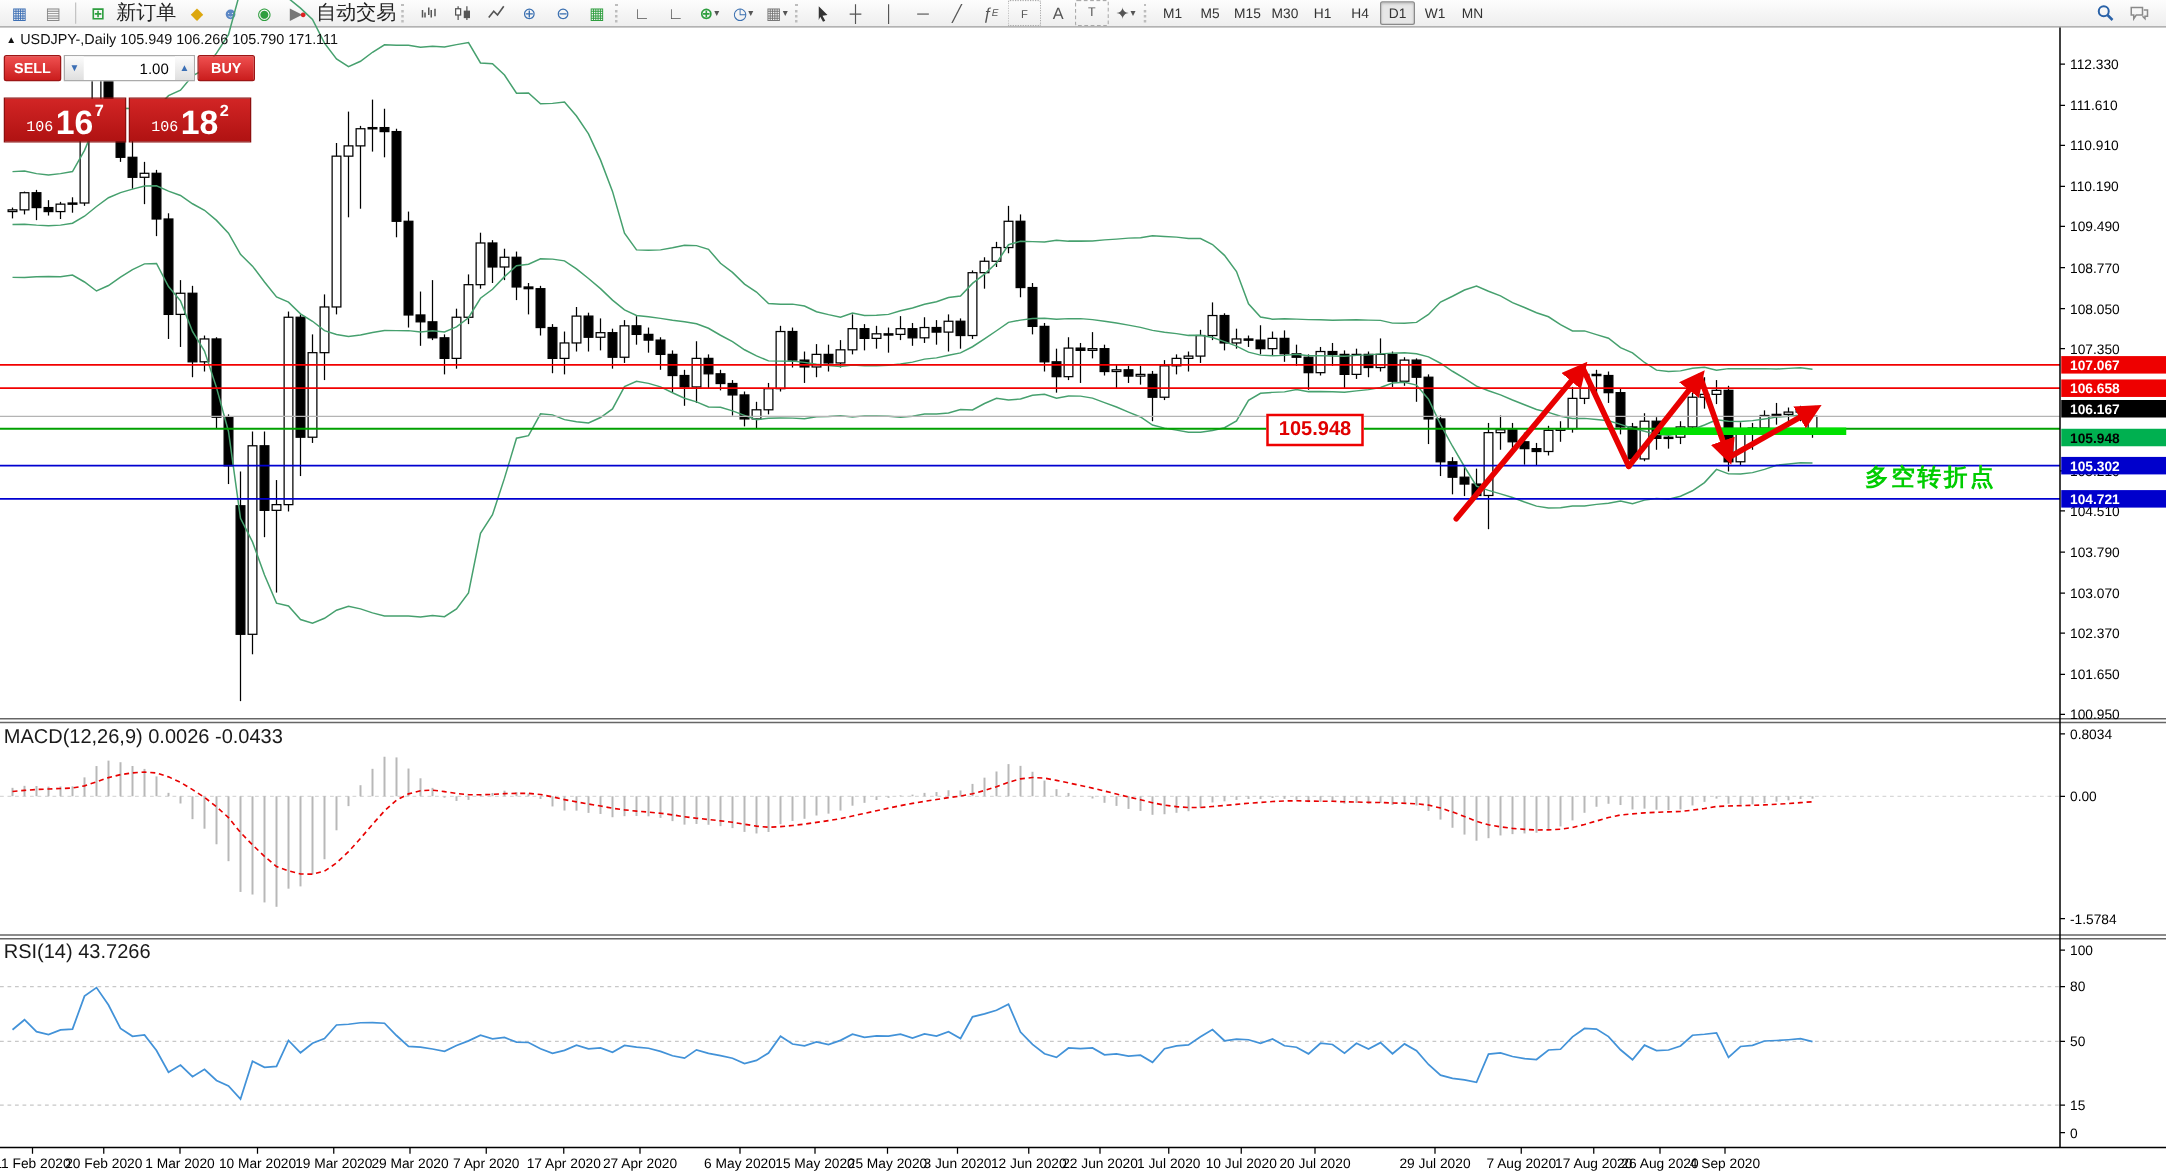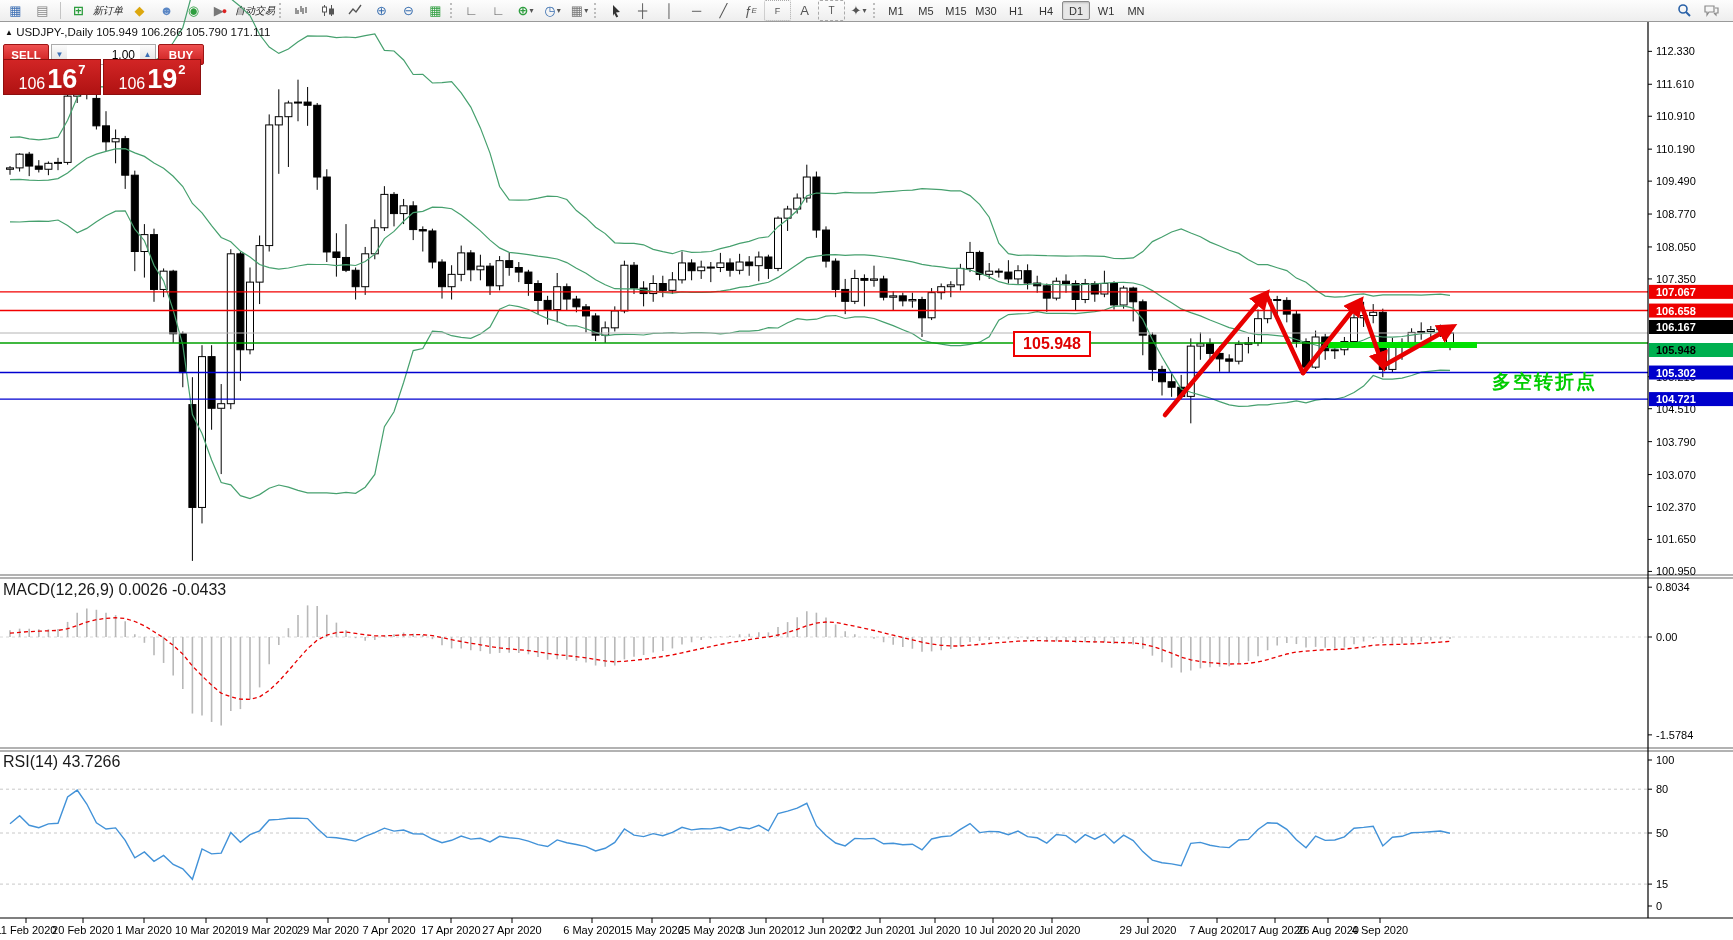--- a/index.html
+++ b/index.html
@@ -3,46 +3,46 @@
 <meta charset="utf-8">
 <style>
   html,body{margin:0;padding:0;background:#fff;width:1733px;height:940px;overflow:hidden;
     font-family:"Liberation Sans","DejaVu Sans",sans-serif;}
   #app{position:relative;width:1733px;height:940px;background:#fff;}
   
   #toolbar{position:absolute;left:0;top:0;width:1733px;height:22px;display:flex;align-items:center;
     background:linear-gradient(#fdfdfd,#eeeeee);border-bottom:1px solid #9a9a9a;padding-left:2px;box-sizing:border-box;}
   .tbtn{height:19px;min-width:21px;display:flex;align-items:center;justify-content:center;
     font-size:13px;color:#444;border:1px solid transparent;border-radius:2px;cursor:default;padding:0 2px;}
-  .tlabel{font-size:10px;color:#222;margin:0 3px 0 1px;font-style:italic;}
+  .tlabel{font-size:16px;color:#222;margin:0 3px 0 1px;}
   .sep{width:1px;height:17px;background:#c4c4c4;margin:0 4px;}
   .grip{width:3px;height:15px;border-left:2px dotted #bdbdbd;margin:0 3px 0 1px;}
   .caret{font-size:8px;color:#555;margin-left:1px;}
   .tf{height:17px;min-width:26px;display:flex;align-items:center;justify-content:center;
     font-size:11px;color:#333;border:1px solid transparent;border-radius:2px;margin:0 1px;}
   .tf.active{border:1px solid #8a8a8a;background:#e7e7e7;box-shadow:inset 0 1px 2px #bbb;}
   .spacer{flex:1;}
   .icsvg{display:block;}
   
   #symtitle{position:absolute;left:5px;top:26px;font-size:11.5px;color:#111;z-index:5;}
   #symtitle .mk{font-size:8px;vertical-align:1px;}
   #trade{position:absolute;left:3px;top:44px;width:201px;z-index:6;}
-  #trow1{display:flex;height:14px;}
+  #trow1{display:flex;height:33px;}
   .tradebtn{width:46px;height:21px;border:1px solid #9d1515;border-radius:2px;color:#fff;
     font-size:11.5px;font-weight:bold;background:linear-gradient(#ef5050,#ca1d1d);
     display:flex;align-items:center;justify-content:center;padding:0;}
   #vol{flex:1;display:flex;height:21px;margin:0 2px;border:1px solid #ababab;background:#fff;box-sizing:border-box;}
   .spin{width:15px;background:linear-gradient(#fcfcfc,#dfdfdf);border:0;color:#3b6fb5;font-size:8px;
     display:flex;align-items:center;justify-content:center;padding:0;}
   #volval{flex:1;font-size:12px;color:#000;display:flex;align-items:center;justify-content:flex-end;padding-right:5px;}
   #trow2{display:flex;margin-top:1px;}
   .pricebox{width:98px;height:36px;background:linear-gradient(#d22525,#b01212);border:1px solid #8d0f0f;
     color:#fff;display:flex;align-items:flex-end;justify-content:center;padding-bottom:3px;box-sizing:border-box;}
   .pricebox:first-child{margin-right:2px;}
-  .pb-small{font-size:16px;margin-right:2px;line-height:15px;}
+  .pb-small{font-size:12px;margin-right:2px;line-height:15px;font-family:Liberation Mono, monospace;}
   .pb-big{font-size:27px;font-weight:bold;line-height:24px;}
   .pb-sup{font-size:13px;font-weight:bold;margin-left:1px;align-self:flex-start;padding-top:2px;}
   .indlabel{position:absolute;font-size:16px;color:#1a1a1a;z-index:5;}
   #macdlabel{left:3px;top:581px;}
   #rsilabel{left:3px;top:753px;}
   #pricebox-ann{position:absolute;left:1013px;top:331px;width:74px;height:22px;border:2px solid #ee0000;
     background:#fff;color:#e00000;font-size:16px;font-weight:bold;display:flex;align-items:center;
     justify-content:center;z-index:7;}
   #cntext{position:absolute;left:1492px;top:321px;font-size:19px;font-weight:bold;color:#00cc00;
     letter-spacing:2px;z-index:7;white-space:nowrap;margin-top:48px;}
@@ -761,21 +761,21 @@
       <button class="tradebtn">BUY</button>
     </div>
     <div id="trow2">
       <div class="pricebox">
         <span class="pb-small">106</span>
         <span class="pb-big">16</span>
         <span class="pb-sup">7</span>
       </div>
       <div class="pricebox">
         <span class="pb-small">106</span>
-        <span class="pb-big">19</span>
+        <span class="pb-big">18</span>
         <span class="pb-sup">2</span>
       </div>
     </div>
   </div>
 
   <div id="macdlabel" class="indlabel">MACD(12,26,9) 0.0026 -0.0433</div>
   <div id="rsilabel" class="indlabel">RSI(14) 43.7266</div>
 
   <div id="pricebox-ann">105.948</div>
   <div id="cntext">多空转折点</div>

